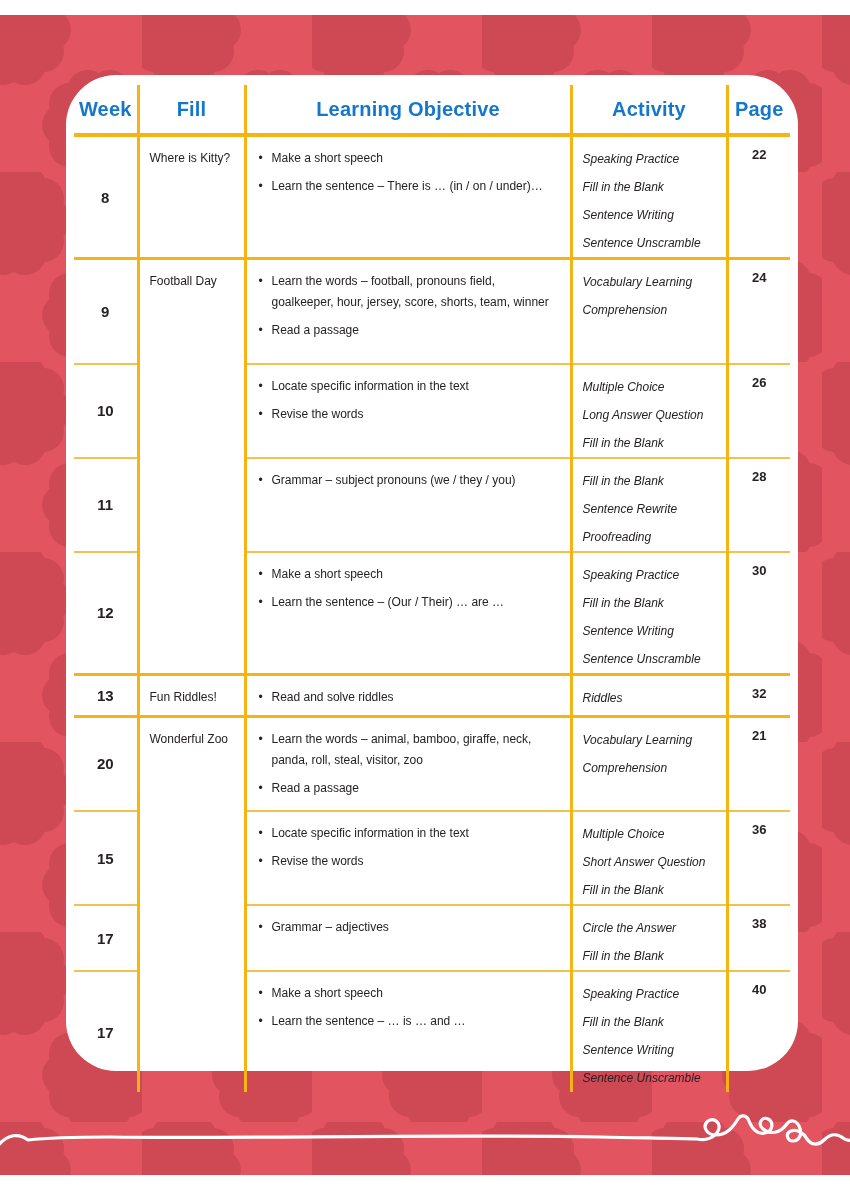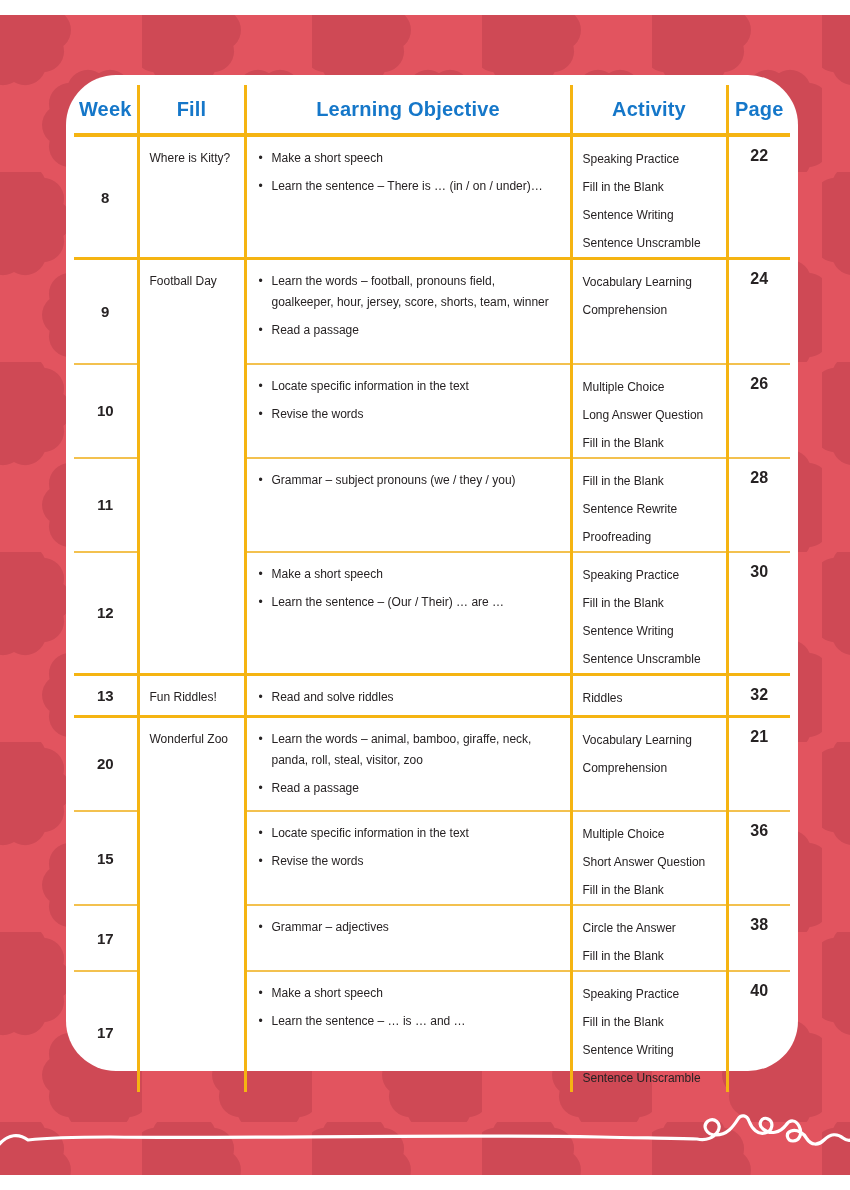--- a/index.html
+++ b/index.html
@@ -24,22 +24,22 @@
     border-bottom:4px solid var(--border,#f5b412);letter-spacing:.2px;
   }
   th.c-theme,th.c-obj,th.c-act,th.c-page,
   td.c-theme,td.c-obj,td.c-act,td.c-page{border-left:3px solid var(--border,#f5b412);}
   tr.group-start>td{border-top:3px solid var(--border,#f5b412);}
   tr.group-mid>td{border-top:2px solid var(--border-light,#f3c14f);}
   td{font-size:12px;}
   td.c-week{text-align:center;vertical-align:middle;font-weight:bold;font-size:15px;}
   td.c-theme{vertical-align:top;padding:11px 6px 0 10px;line-height:21px;}
   td.c-obj{vertical-align:top;padding:11px 10px 0 12px;}
-  td.c-act{vertical-align:top;padding:8px 2px 0 10px;line-height:28px;}
-  td.c-page{vertical-align:top;text-align:center;padding-top:10px;font-weight:bold;font-size:16px;}
+  td.c-act{vertical-align:top;padding:8px 2px 0 10px;line-height:28px;font-style:italic;}
+  td.c-page{vertical-align:top;text-align:center;padding-top:10px;font-weight:bold;font-size:13px;}
   .obj{display:flex;line-height:21px;margin-bottom:7px;}
   .obj .b{width:13px;flex:none;}
   .obj .t{flex:1;}
   .act-line{white-space:nowrap;}
 </style>
 </head>
 <body>
 
 <div class="stage">
 

